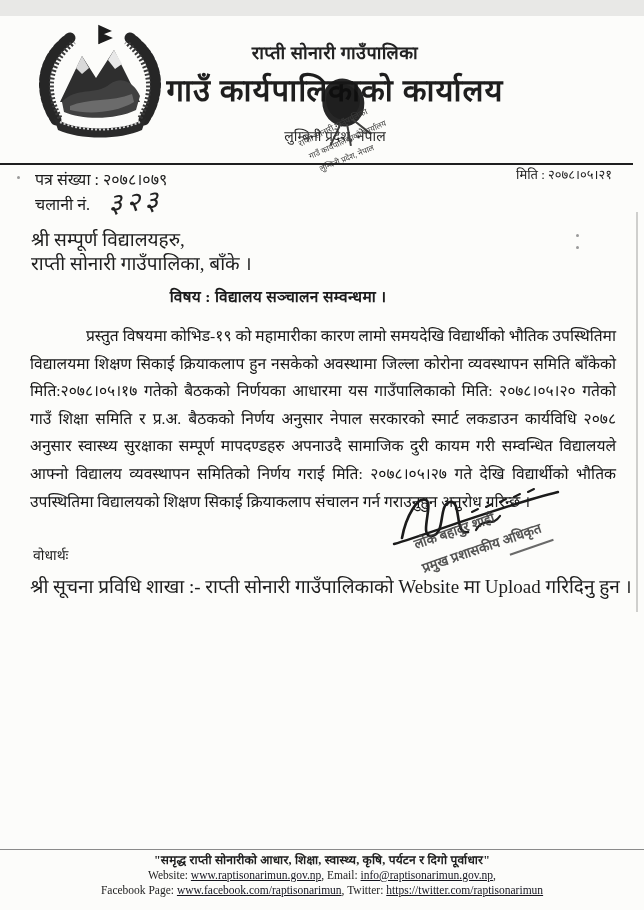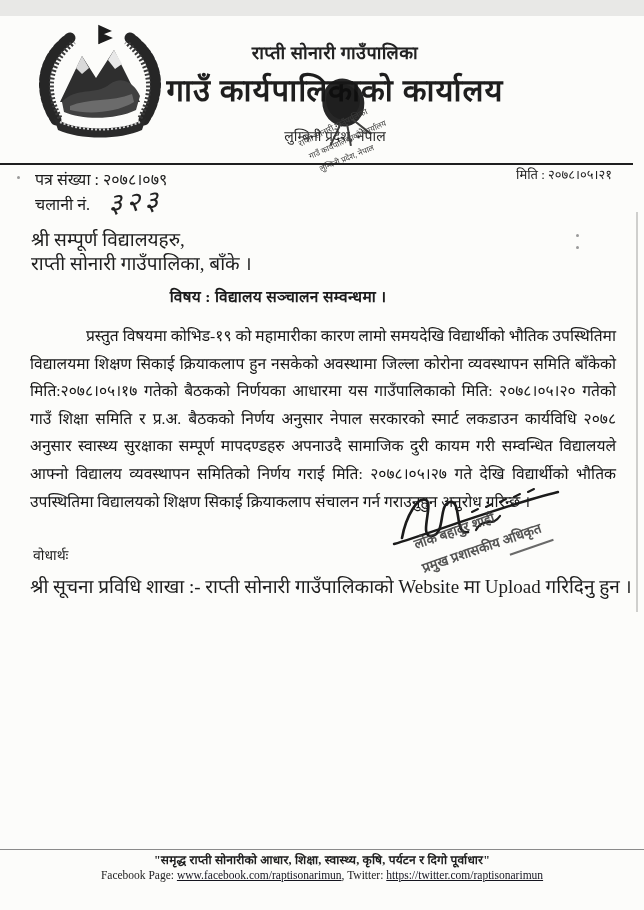--- a/index.html
+++ b/index.html
@@ -161,20 +161,23 @@
     <span class="dash"></span>
   </div>
 
   <div class="cc-label">वोधार्थः</div>
   <div class="cc-line">श्री सूचना प्रविधि शाखा :- राप्ती सोनारी गाउँपालिकाको Website मा Upload गरिदिनु हुन ।</div>
 
   <div class="footer-divider"></div>
   <div class="footer">
     <div class="motto">"समृद्ध राप्ती सोनारीको आधार, शिक्षा, स्वास्थ्य, कृषि, पर्यटन र दिगो पूर्वाधार"</div>
     <div>
+      <span>Website: </span><span class="lnk">www.raptisonarimun.gov.np</span><span>, Email: </span><span class="lnk">info@raptisonarimun.gov.np</span><span>,</span>
+    </div>
+    <div>
       <span>Facebook Page: </span><span class="lnk">www.facebook.com/raptisonarimun</span><span>, Twitter: </span><span class="lnk">https://twitter.com/raptisonarimun</span>
     </div>
   </div>
 
   <div class="edge-line"></div>
   <div class="dot" style="left:576px;top:218px;"></div>
   <div class="dot" style="left:576px;top:230px;"></div>
   <div class="dot" style="left:17px;top:160px;"></div>
 
 </div>

